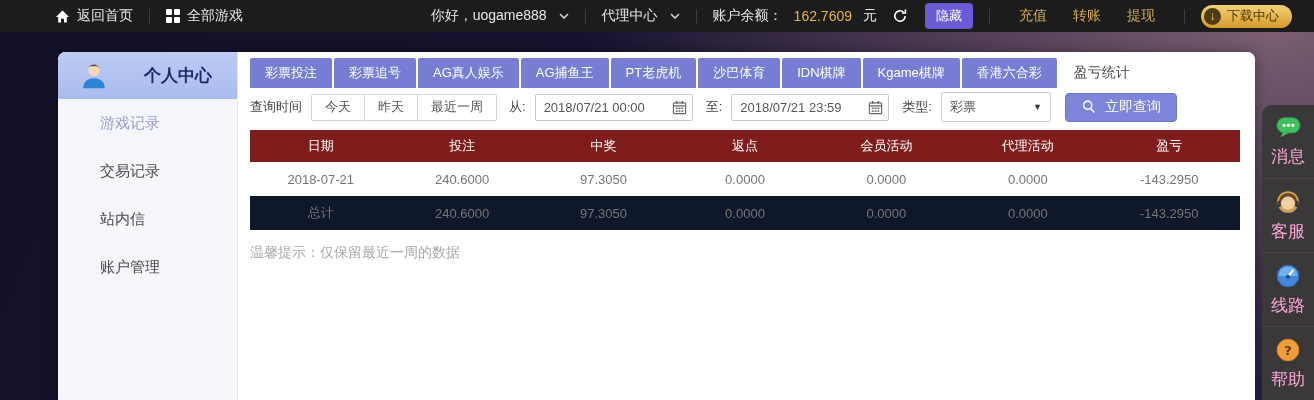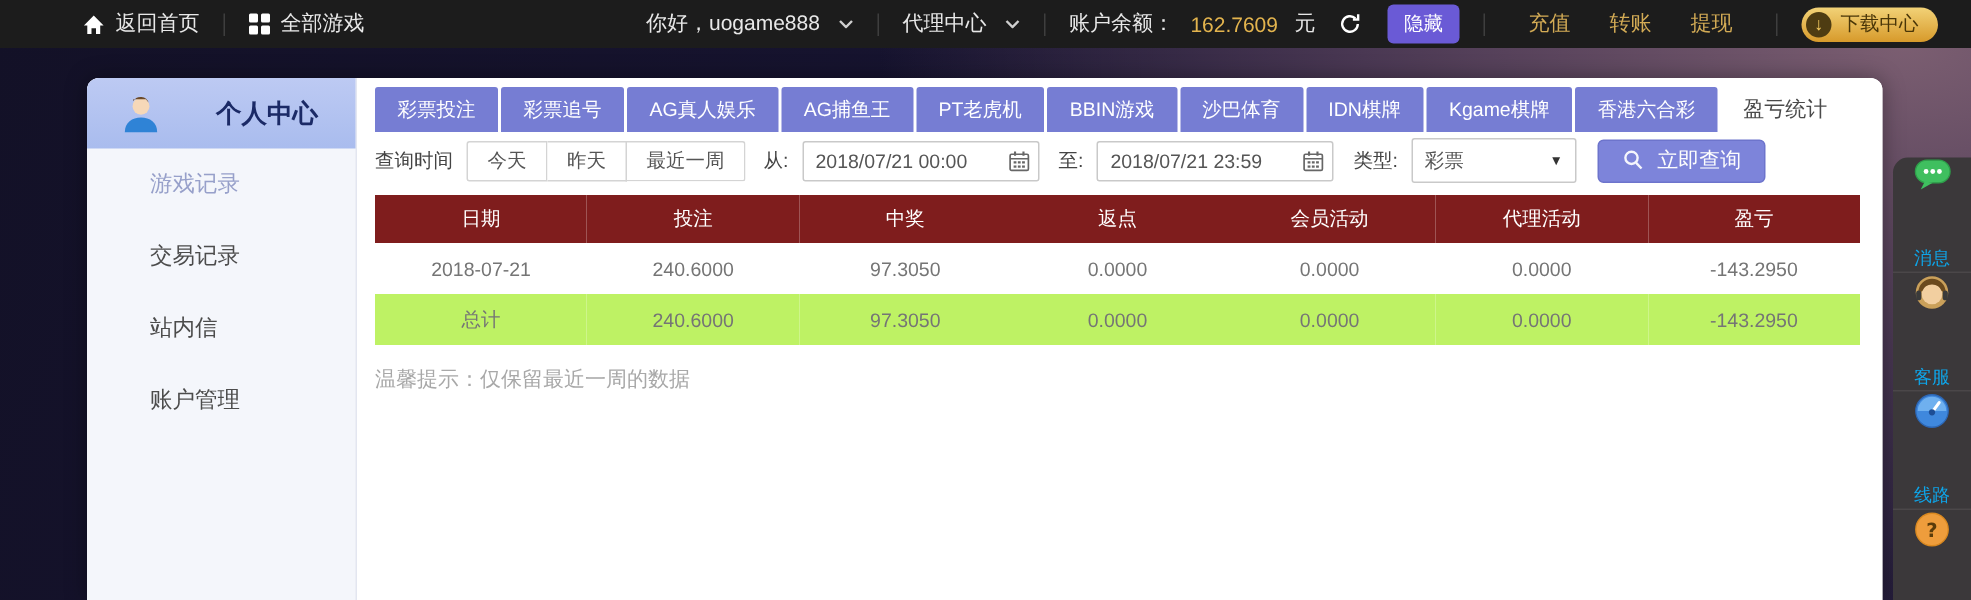--- a/index.html
+++ b/index.html
@@ -74,31 +74,31 @@
     background:#fff; cursor:pointer; margin-right:14px; }
   .select-box .arrow { position:absolute; right:8px; font-size:9px; color:#333; }
   .query-btn { height:29px; padding:0 15px; background:#7d84da; border:1px solid #6d74cc;
     border-radius:4px; color:#fdfdfd; display:flex; gap:8px; align-items:center;
     font-size:14px; cursor:pointer; }
 
   
   table { width:100%; border-collapse:collapse; table-layout:fixed; font-size:13px; margin-top:4px; }
   thead th { background:#7f1d1d; color:#fff; height:32px; font-weight:normal; }
   tbody td { height:34px; text-align:center; color:#757575; }
-  tr.alt td { background:#bef264;text-align:center; }
+  tr.alt td { background:#0f172a;text-align:center; }
 
   .note { margin-top:14px; color:#a8a8a8; font-size:14px; }
 
   
   .rail { position:absolute; right:0; top:105px; width:52px; height:295px;
     background:#3b383a; border-radius:10px 0 0 0; display:flex; flex-direction:column; z-index:4; }
   .rail-item { flex:1; display:flex; flex-direction:column; align-items:center;
     justify-content:center; gap:5px; border-bottom:1px solid #4b4749; cursor:pointer; }
   .rail-item:last-child { border-bottom:none; }
-  .rail-label { color:#0ea5e9; font-size:12px;margin-top:30px; }
+  .rail-label { color:#f9a8d4; font-size:17px; }
 </style>
 </head>
 <body>
 
 <div class="topbar">
   <div class="tb-left">
     <div class="tb-item">
       <span style="display:inline-flex">
         <svg width="15" height="15" viewBox="0 0 16 16">
             <path d="M8 1.5 L15 8.5 H12.6 V14.5 H9.6 V10.4 H6.4 V14.5 H3.4 V8.5 H1 Z" fill="#fff"></path>
@@ -184,21 +184,20 @@
   </div>
 
   <div class="main">
 
     <div class="tabs">
       <div class="tab">彩票投注</div>
       <div class="tab">彩票追号</div>
       <div class="tab">AG真人娱乐</div>
       <div class="tab">AG捕鱼王</div>
       <div class="tab">PT老虎机</div>
-      <div class="tab">BBIN游戏</div>
       <div class="tab">沙巴体育</div>
       <div class="tab">IDN棋牌</div>
       <div class="tab">Kgame棋牌</div>
       <div class="tab">香港六合彩</div>
       <div class="tab active">盈亏统计</div>
     </div>
 
     <div class="filters">
       <span class="f-label">查询时间</span>
       <div class="range-group">

